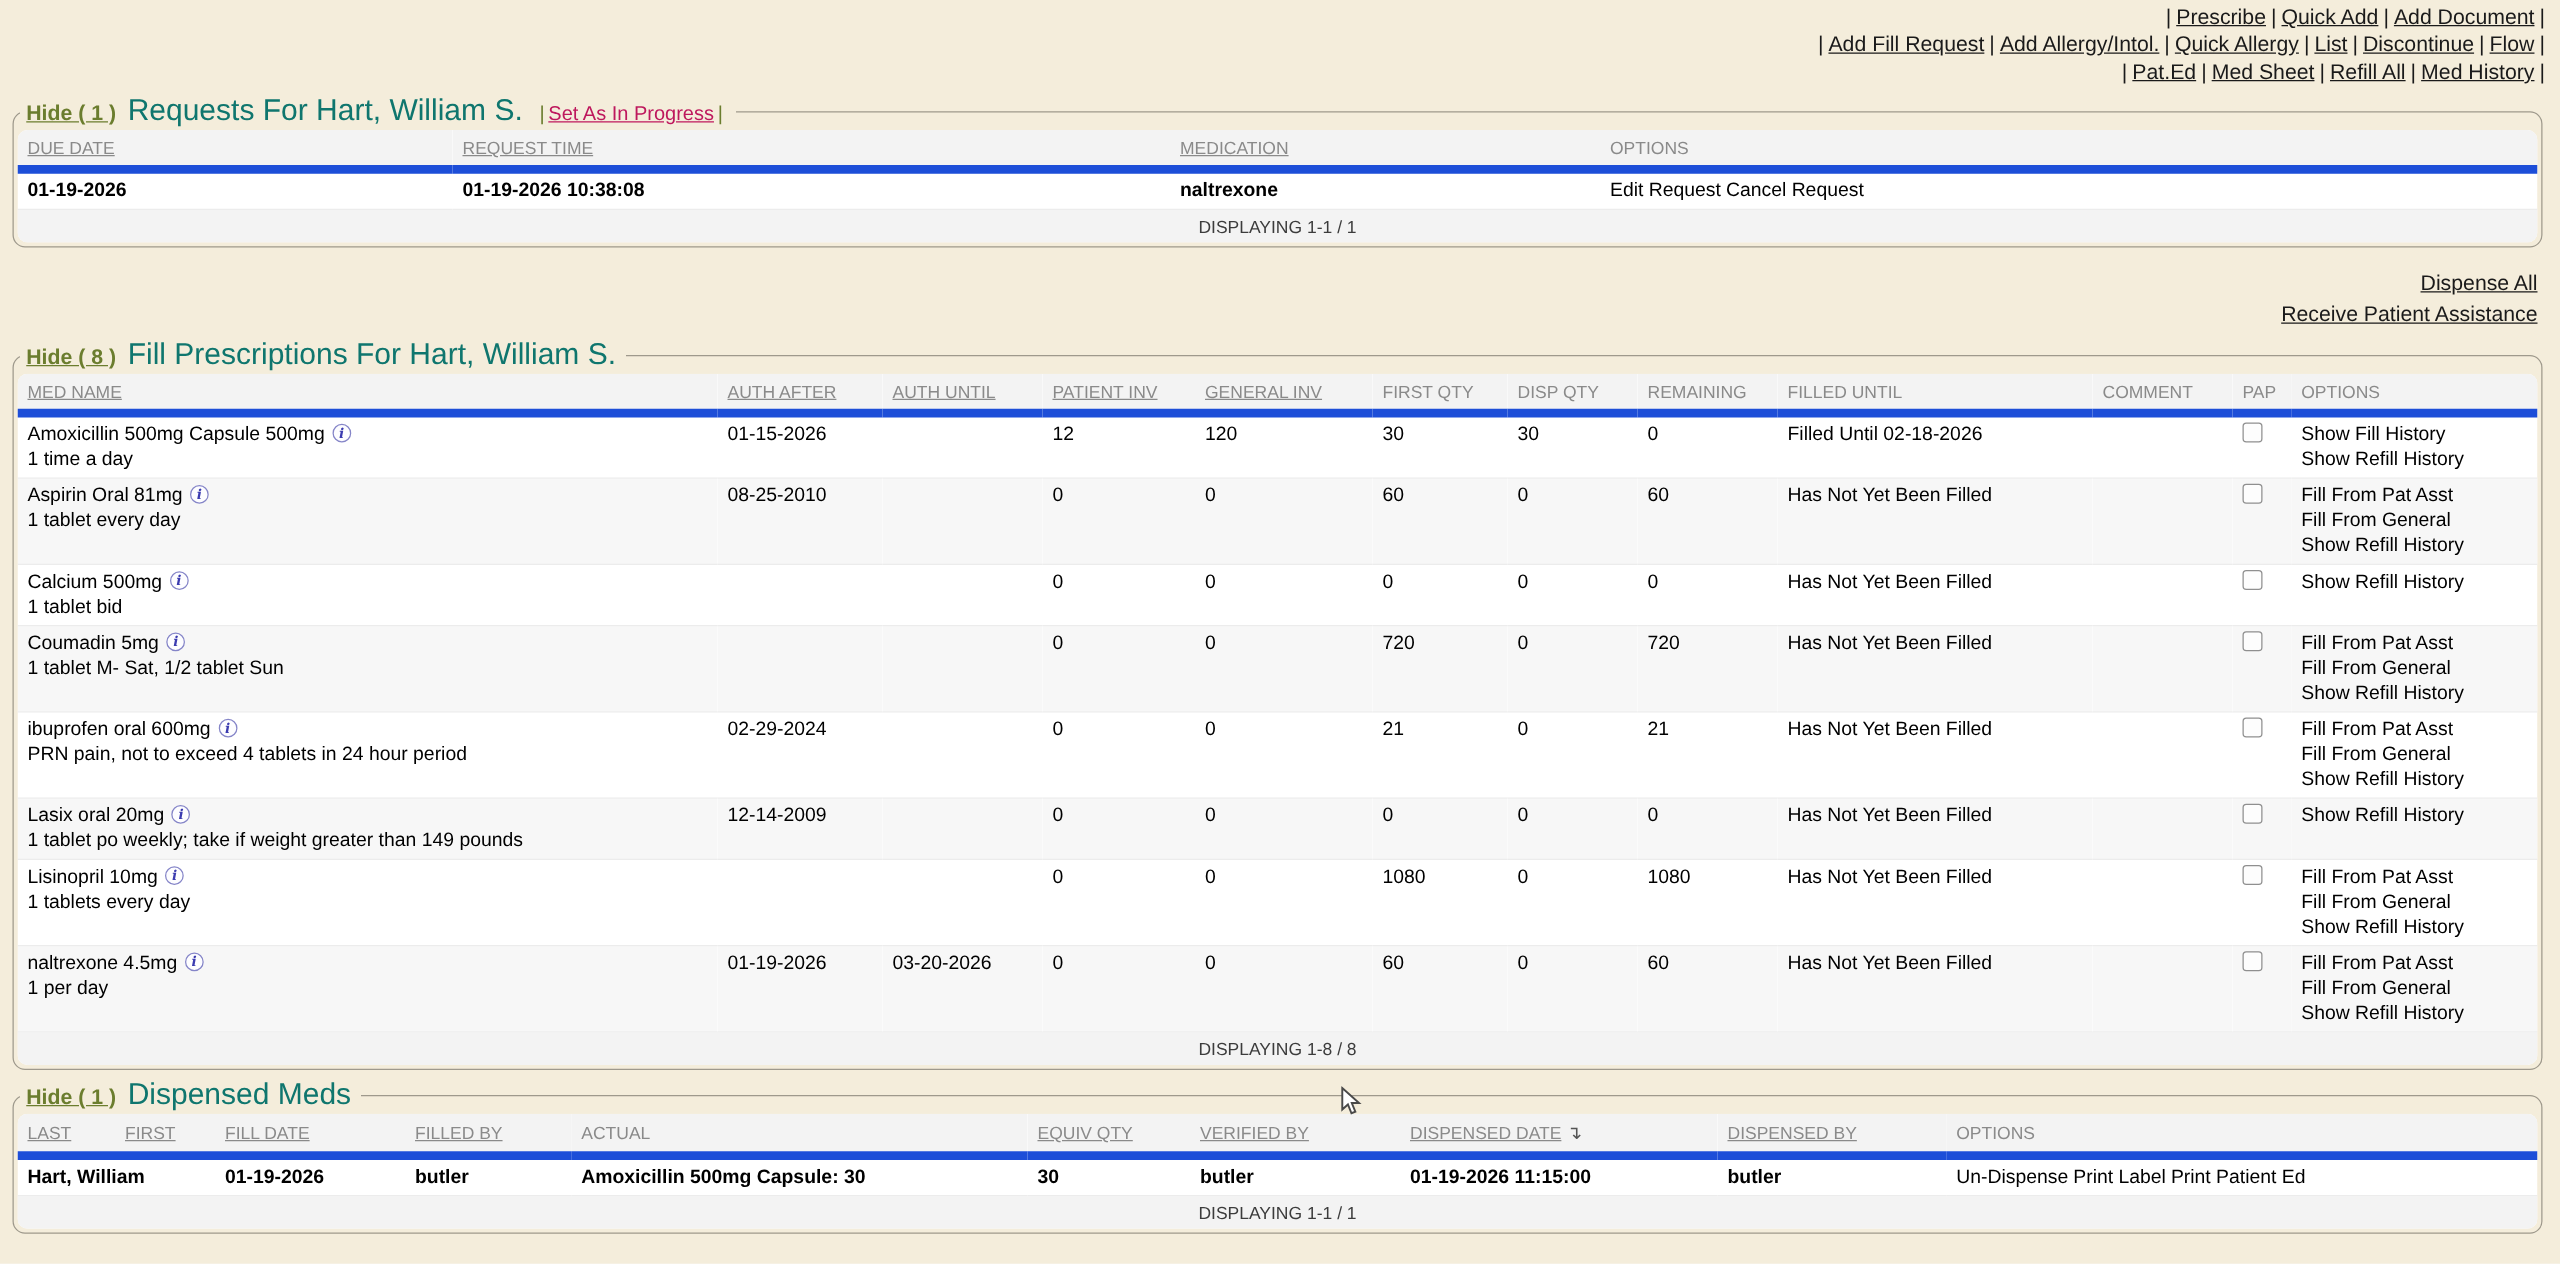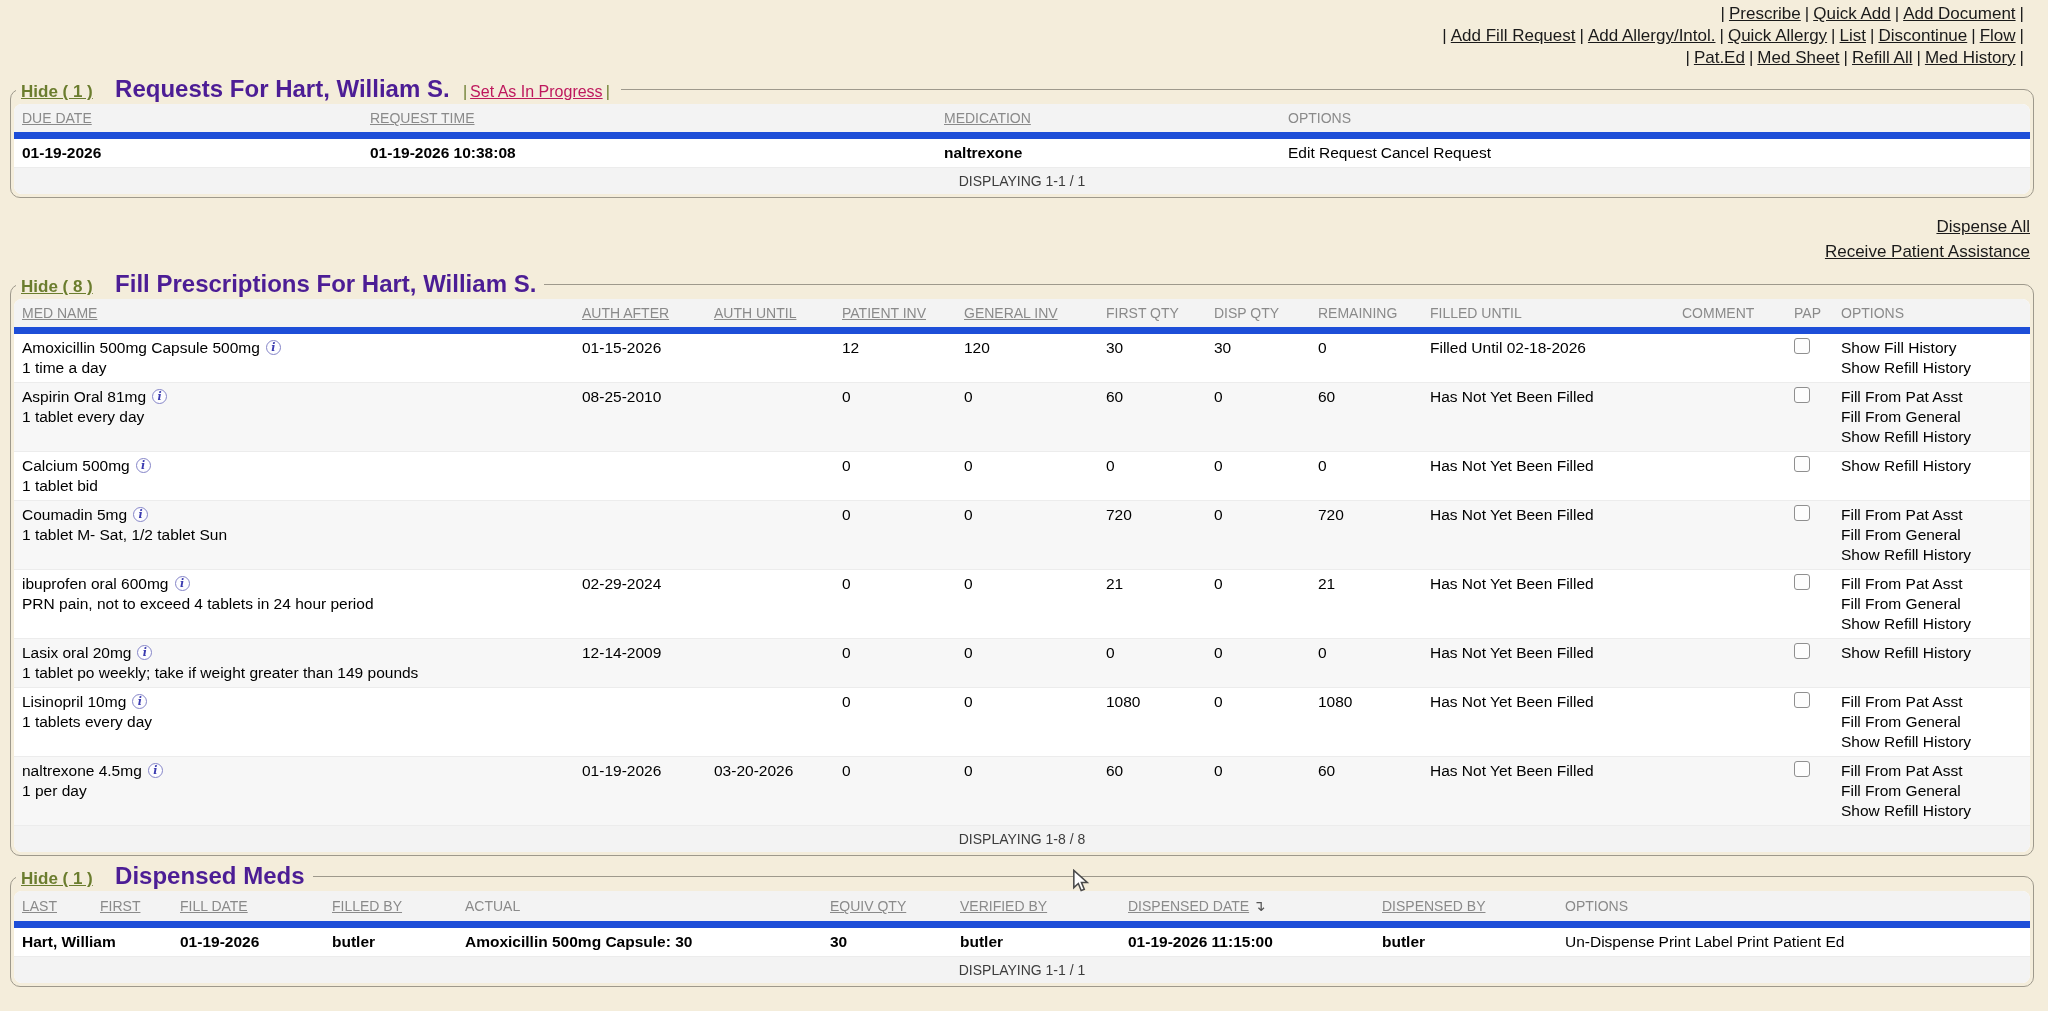--- a/index.html
+++ b/index.html
@@ -5,32 +5,32 @@
   * { box-sizing: border-box; }
   html,body { margin:0; padding:0; }
   body {
     width:2048px; height:1011px; overflow:hidden; position:relative;
     background:#F4EDDB; color:#000;
     font-family:"Liberation Sans", sans-serif; font-size:15.5px;
   }
   a { cursor:pointer; }
 
   
-  .top-nav { text-align:right; padding:3px 20px 0 0; font-size:17px; line-height:22px; color:#1a1a1a; }
+  .top-nav { text-align:right; padding:3px 8px 0 0; font-size:17px; line-height:22px; color:#1a1a1a; }
   .top-nav a { color:#1a1a1a; text-decoration:underline; white-space:nowrap; }
   .sep { margin:0 4px; color:#1a1a1a; }
 
   
   fieldset.section {
     margin:6px 14px 0 10px; padding:1px 3px 3px 3px;
     border:1.5px solid #9e998c; border-radius:10px;
   }
   legend { padding:0 8px 0 5px; margin-left:2px; white-space:nowrap; }
   .hide-link { color:#6B7D2E; font-weight:bold; font-size:17px; text-decoration:underline; }
-  .section-title { color:#4c1d95; font-weight:bold; font-size:24px; margin-left:18px; }
+  .section-title { color:#0f766e; font-weight:normal; font-size:24px; margin-left:5px; }
   .legend-extra { color:#6B7D2E; font-size:16px; margin-left:6px; }
   .legend-extra a { color:#be185d; text-decoration:underline; }
   .legend-extra .sep { margin:0 3px; color:#6B7D2E; }
 
   
   .tbl-wrap { border-radius:8px; overflow:hidden; background:#fff; }
   table { width:100%; border-collapse:collapse; table-layout:fixed; background:#fff; }
   thead th {
     background:#f3f3f3; color:#8a8a8a; font-weight:normal; font-size:14px;
     text-align:left; padding:6px 8px; border-bottom:7px solid #1d4ed8; white-space:nowrap;

